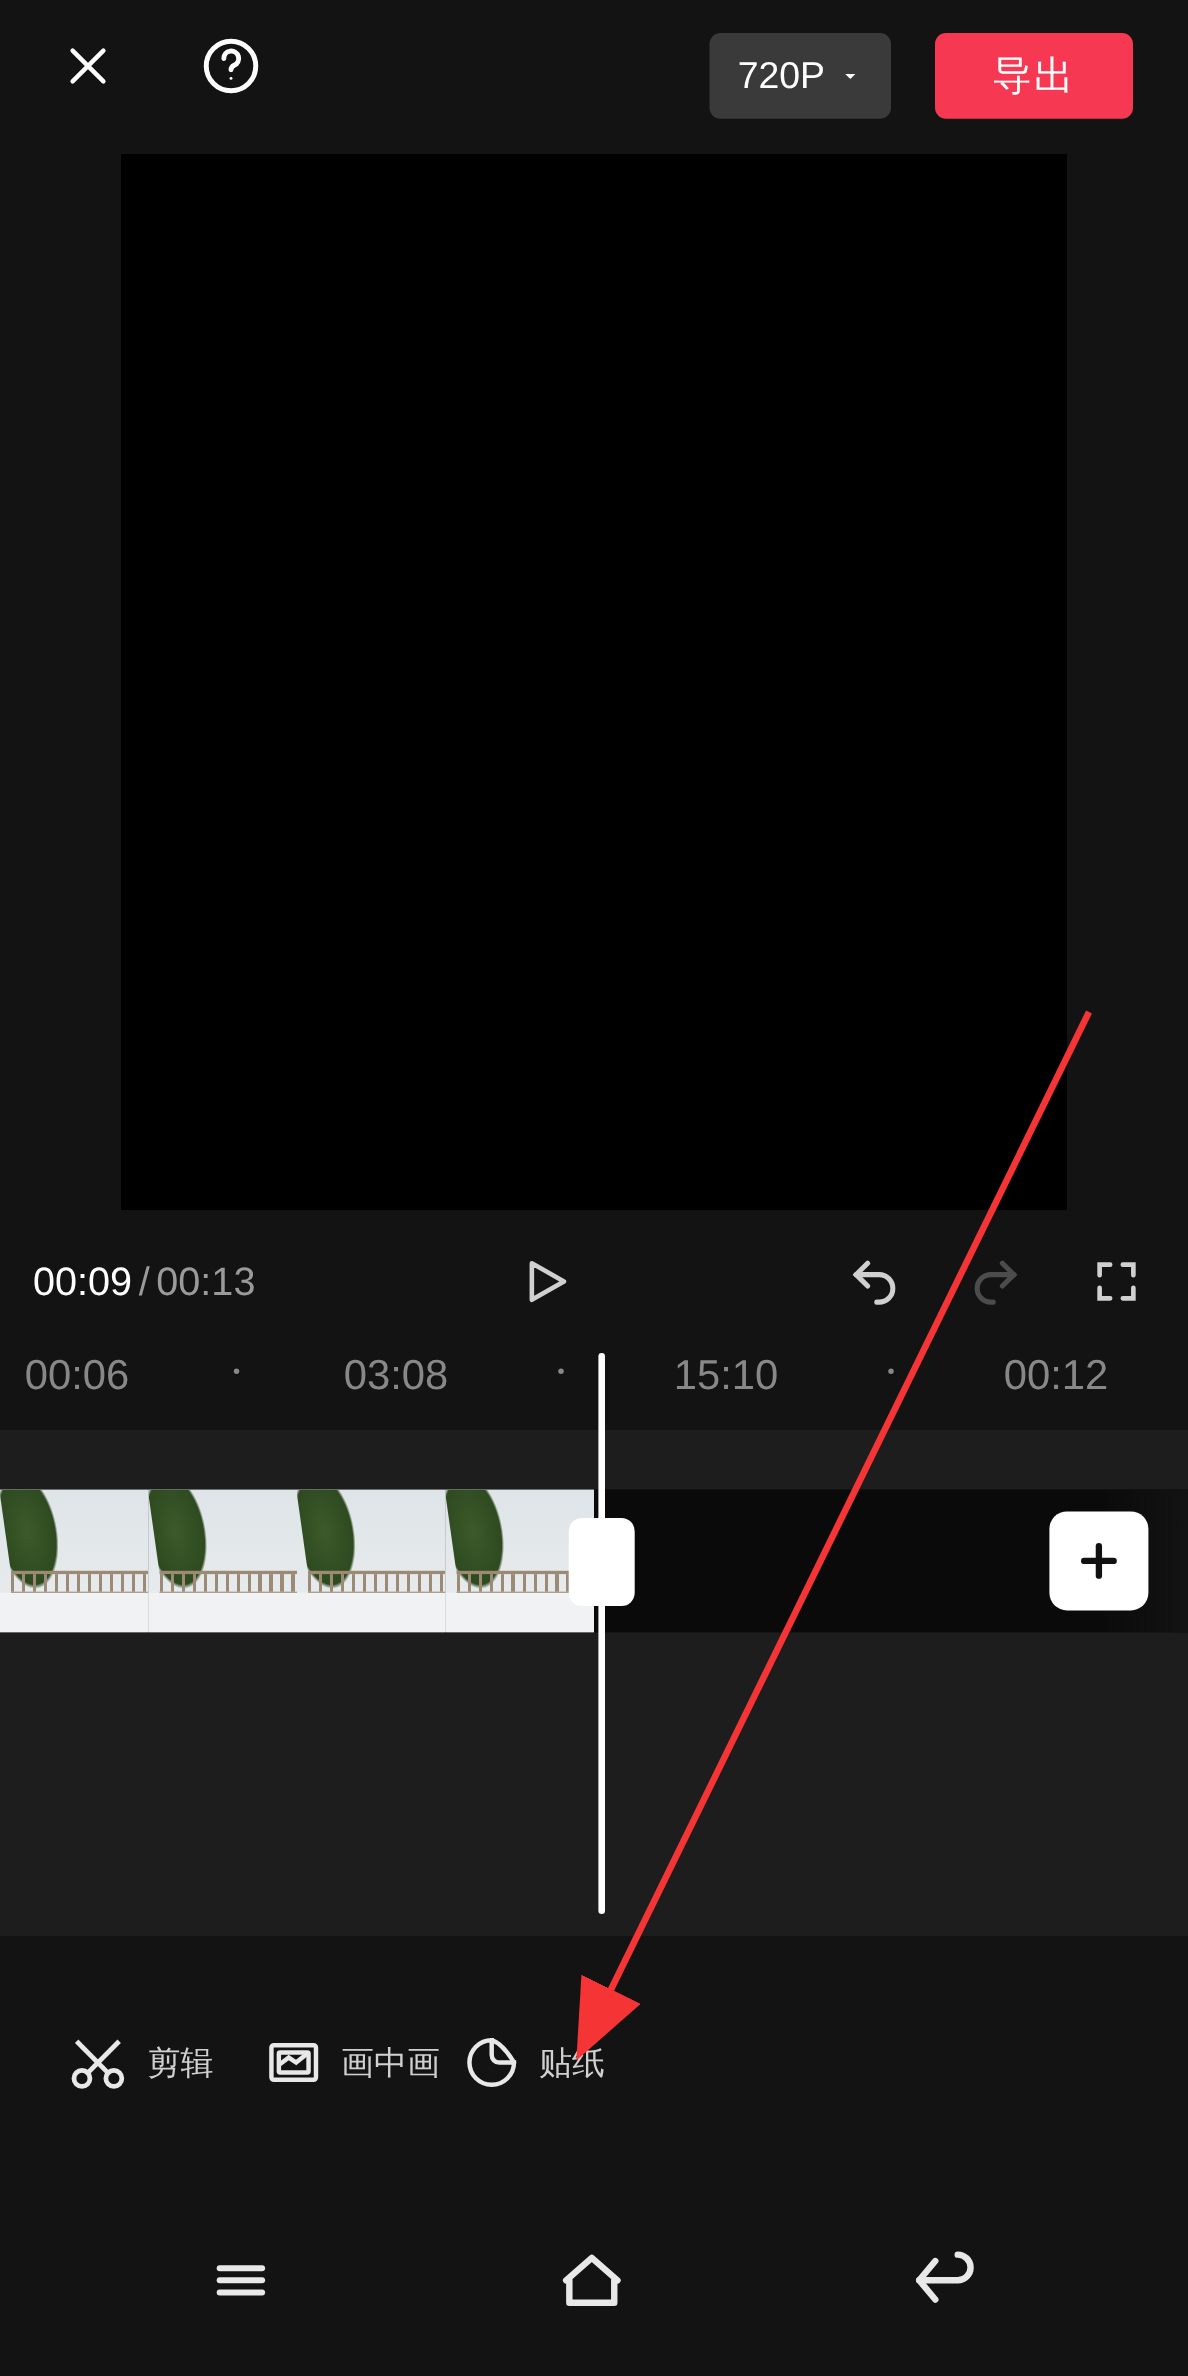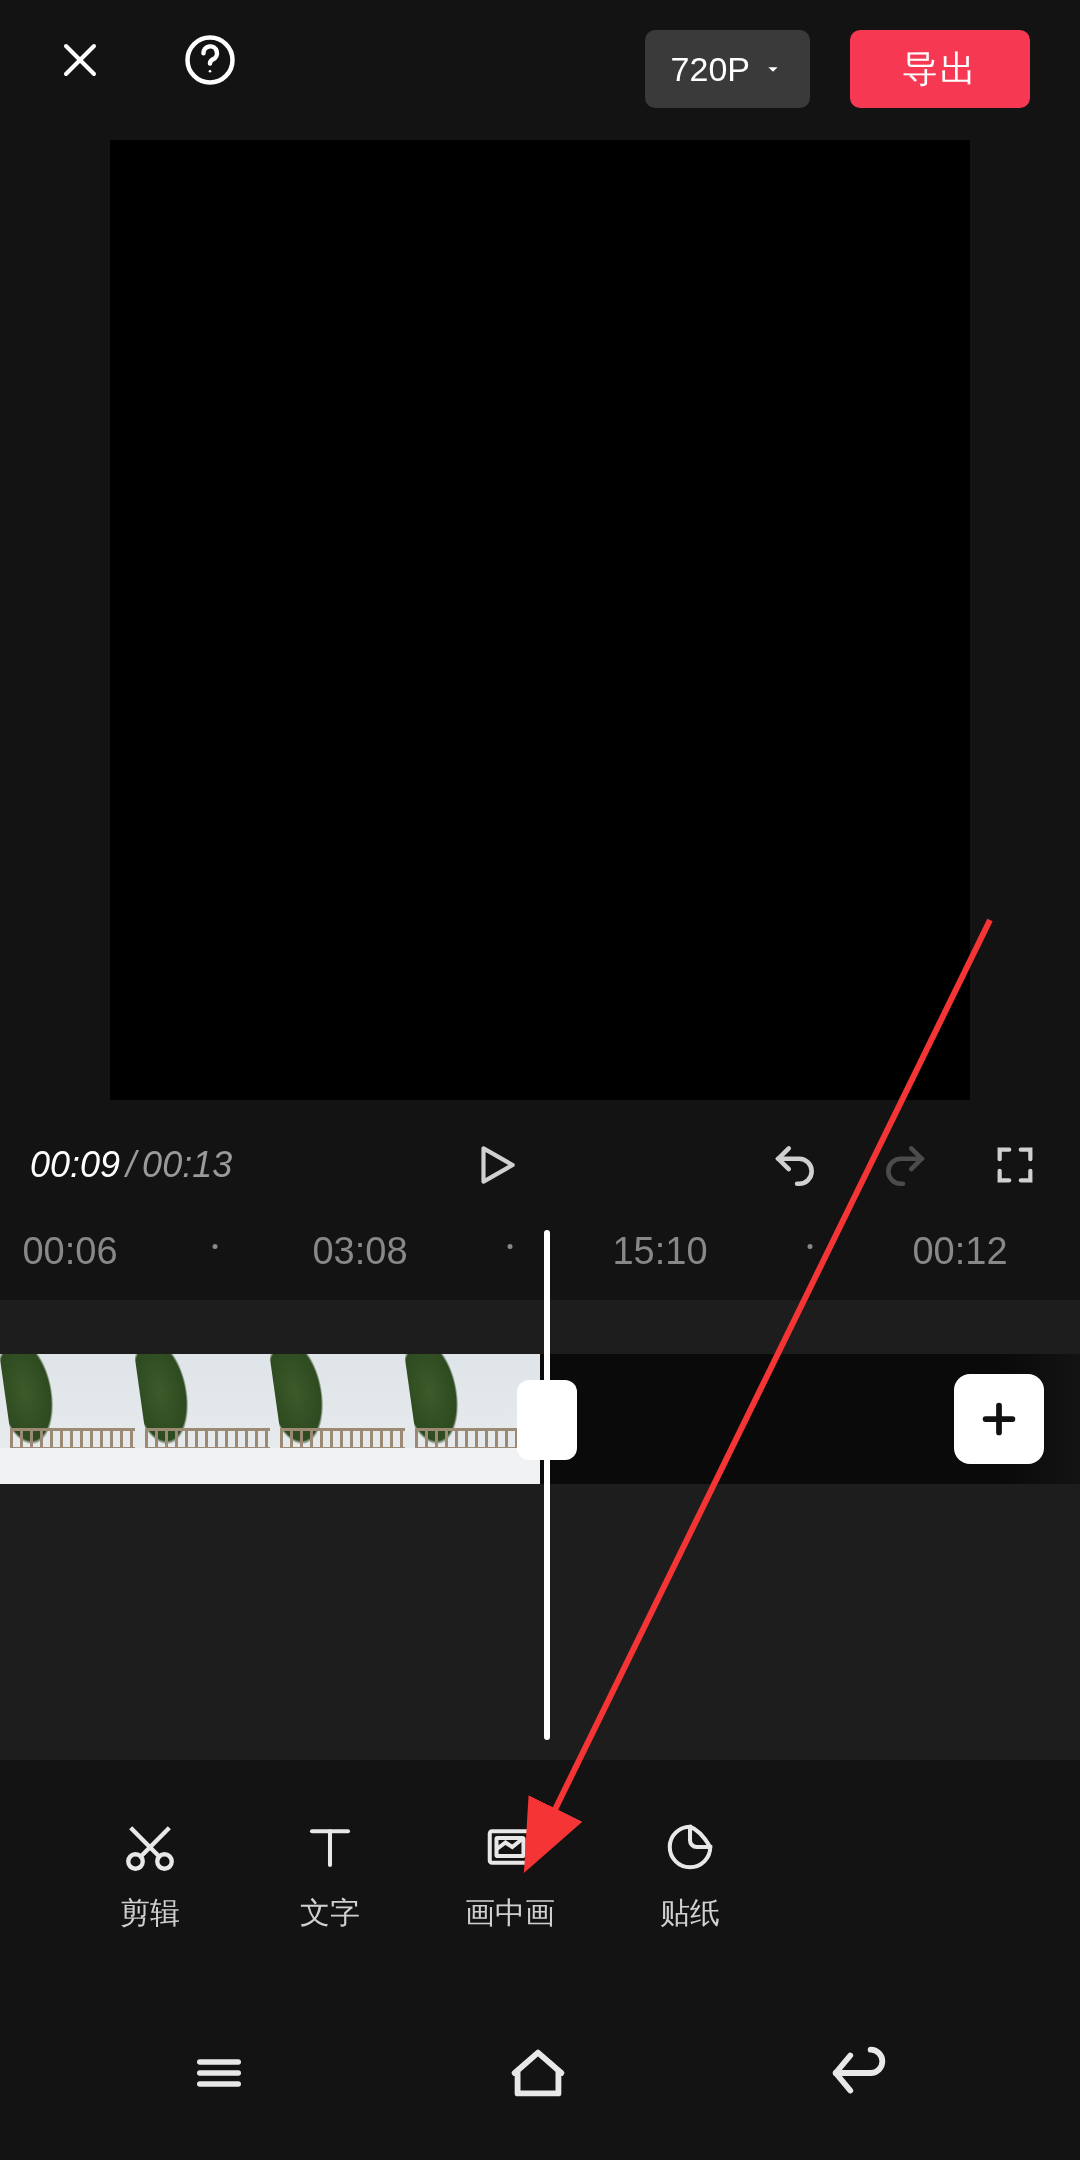--- a/index.html
+++ b/index.html
@@ -11,21 +11,21 @@
   .topbar .left { display: flex; align-items: center; gap: 70px; }
   .topbar .right { margin-left: auto; display: flex; align-items: center; gap: 40px; }
   .icon-btn { width: 60px; height: 60px; display: flex; align-items: center; justify-content: center; color: #fff; }
   .res-btn { background: #3a3a3a; height: 78px; padding: 0 26px; border-radius: 10px; display: flex; align-items: center; gap: 12px; font-size: 34px; color: #fff; }
   .export-btn { background: #f63853; height: 78px; padding: 0 52px; border-radius: 10px; display: flex; align-items: center; font-size: 36px; color: #fff; letter-spacing: 2px; }
 
   
   .preview { position: absolute; top: 140px; left: 110px; width: 860px; height: 960px; background: #000; }
 
   
-  .transport { position: absolute; top: 1120px; left: 0; right: 0; height: 90px; display: flex; align-items: center; padding: 0 30px; font-style: italic; }
+  .transport { position: absolute; top: 1120px; left: 0; right: 0; height: 90px; display: flex; align-items: center; padding: 0 30px; }
   .timecode { font-size: 36px; }
   .timecode .cur { color: #fff; }
   .timecode .sep { color: #9a9a9a; padding: 0 6px; }
   .timecode .dur { color: #9a9a9a; }
   .flex-spacer { flex: 1; }
   .ctrl { width: 70px; height: 70px; display: flex; align-items: center; justify-content: center; color: #d0d0d0; }
   .ctrl.disabled { opacity: 0.3; }
   .transport .ctrl + .ctrl { margin-left: 40px; }
   .transport .play { margin: 0 30px; }
 
@@ -47,21 +47,21 @@
   .dark-clip::after { content: ""; position: absolute; right: 0; top: 0; bottom: 0; width: 80px; background: linear-gradient(90deg, rgba(0,0,0,0) 0%, #131313 100%); }
 
   .playhead-knob { position: absolute; left: 517px; top: 80px; width: 60px; height: 80px; background: #fff; border-radius: 12px; }
   .playhead-line { position: absolute; left: 544px; top: -70px; width: 6px; height: 510px; background: #fff; border-radius: 3px; }
 
   .add-btn { position: absolute; right: 36px; top: 74px; width: 90px; height: 90px; background: #fff; border-radius: 16px; display: flex; align-items: center; justify-content: center; }
   .add-btn svg { color: #111; }
 
   
   .toolrow { position: absolute; bottom: 210px; left: 0; right: 0; height: 150px; display: flex; align-items: center; padding-left: 60px; gap: 0; overflow: hidden; }
-  .tool { width: 180px; display: flex; flex-direction: column; align-items: center; gap: 16px; }
+  .tool { width: 180px; display: flex; flex-direction: row; align-items: center; gap: 16px; }
   .tool .ticon { height: 60px; display: flex; align-items: center; justify-content: center; color: #e8e8e8; }
   .tool .tlabel { font-size: 30px; color: #d0d0d0; }
   .tool.partial { width: 100px; }
 
   
   .navbar { position: absolute; bottom: 0; left: 0; right: 0; height: 150px; display: flex; align-items: center; justify-content: space-around; padding: 0 60px 20px; }
 
   
   .arrow-svg { position: absolute; left: 0; top: 0; width: 1080px; height: 2160px; pointer-events: none; }
 </style>
@@ -189,29 +189,20 @@
           <circle cx="6" cy="18" r="3"></circle>
           <circle cx="18" cy="18" r="3"></circle>
           <line x1="8.3" y1="15.8" x2="20" y2="4"></line>
           <line x1="15.7" y1="15.8" x2="4" y2="4"></line>
         </svg>
     </div>
     <div class="tlabel">剪辑</div>
   </div>
   <div class="tool">
     <div class="ticon">
-      <svg width="54" height="54" viewBox="0 0 24 24" fill="none" stroke="currentColor" stroke-width="1.8" stroke-linecap="round">
-          <line x1="4" y1="5" x2="20" y2="5"></line>
-          <line x1="12" y1="5" x2="12" y2="20"></line>
-        </svg>
-    </div>
-    <div class="tlabel">文字</div>
-  </div>
-  <div class="tool">
-    <div class="ticon">
       <svg width="54" height="54" viewBox="0 0 24 24" fill="none" stroke="currentColor" stroke-width="1.8">
           <rect x="3" y="5" width="18" height="14" rx="1"></rect>
           <rect x="6" y="8" width="12" height="8" rx="0.5"></rect>
           <path d="M6 13l4-3 3 2 5-4"></path>
         </svg>
     </div>
     <div class="tlabel">画中画</div>
   </div>
   <div class="tool">
     <div class="ticon">

